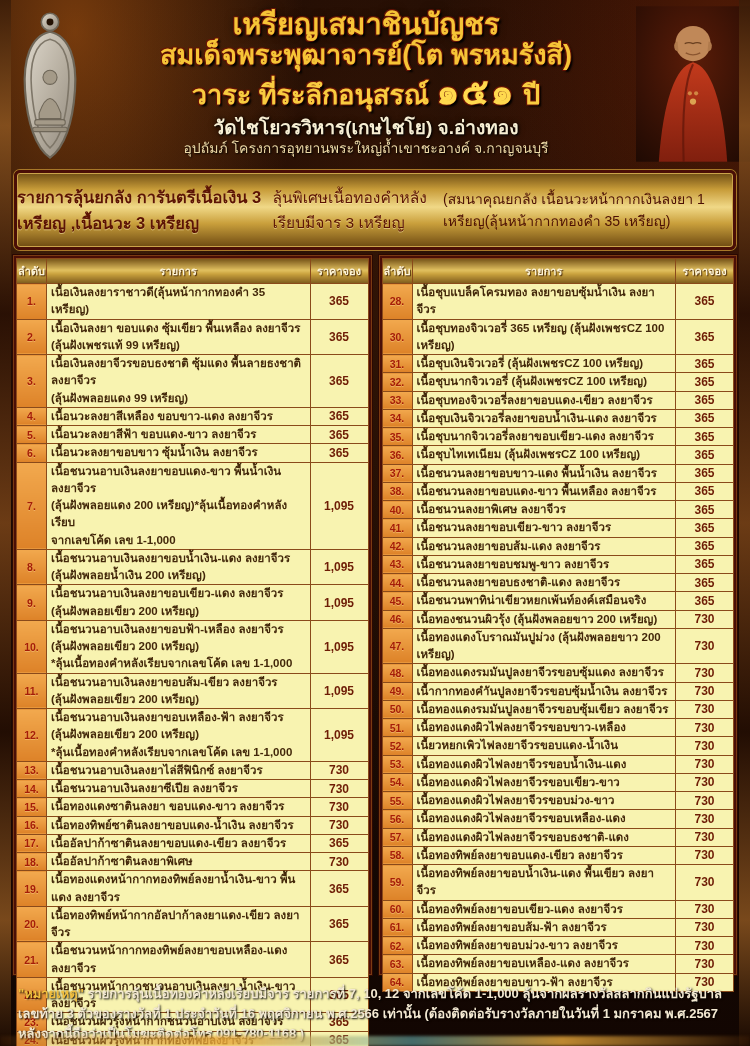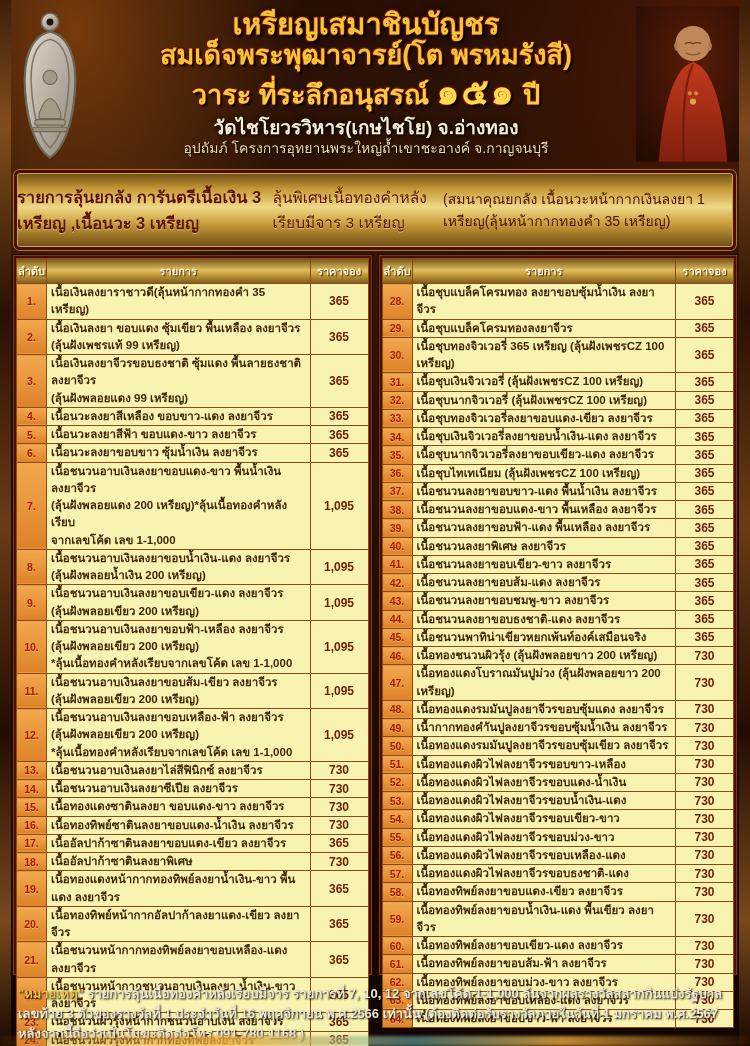--- a/index.html
+++ b/index.html
@@ -308,25 +308,20 @@
             <th>ราคาจอง</th>
           </tr>
         </thead>
         <tbody id="tbody-right">
             <tr>
               <td class="no">28.</td>
               <td class="item">เนื้อชุบแบล็คโครมทอง ลงยาขอบซุ้มน้ำเงิน ลงยาจีวร</td>
               <td class="price">365</td>
             </tr>
             <tr>
-              <td class="no">29.</td>
-              <td class="item">เนื้อชุบแบล็คโครมทองลงยาจีวร</td>
-              <td class="price">365</td>
-            </tr>
-            <tr>
               <td class="no">30.</td>
               <td class="item">เนื้อชุบทองจิวเวอรี่ 365 เหรียญ (ลุ้นฝังเพชรCZ 100 เหรียญ)</td>
               <td class="price">365</td>
             </tr>
             <tr>
               <td class="no">31.</td>
               <td class="item">เนื้อชุบเงินจิวเวอรี่ (ลุ้นฝังเพชรCZ 100 เหรียญ)</td>
               <td class="price">365</td>
             </tr>
             <tr>
@@ -358,25 +353,20 @@
               <td class="no">37.</td>
               <td class="item">เนื้อชนวนลงยาขอบขาว-แดง พื้นน้ำเงิน ลงยาจีวร</td>
               <td class="price">365</td>
             </tr>
             <tr>
               <td class="no">38.</td>
               <td class="item">เนื้อชนวนลงยาขอบแดง-ขาว พื้นเหลือง ลงยาจีวร</td>
               <td class="price">365</td>
             </tr>
             <tr>
-              <td class="no">39.</td>
-              <td class="item">เนื้อชนวนลงยาขอบฟ้า-แดง พื้นเหลือง ลงยาจีวร</td>
-              <td class="price">365</td>
-            </tr>
-            <tr>
               <td class="no">40.</td>
               <td class="item">เนื้อชนวนลงยาพิเศษ ลงยาจีวร</td>
               <td class="price">365</td>
             </tr>
             <tr>
               <td class="no">41.</td>
               <td class="item">เนื้อชนวนลงยาขอบเขียว-ขาว ลงยาจีวร</td>
               <td class="price">365</td>
             </tr>
             <tr>
@@ -424,21 +414,21 @@
               <td class="item">เนื้อทองแดงรมมันปูลงยาจีวรขอบซุ้มเขียว ลงยาจีวร</td>
               <td class="price">730</td>
             </tr>
             <tr>
               <td class="no">51.</td>
               <td class="item">เนื้อทองแดงผิวไฟลงยาจีวรขอบขาว-เหลือง</td>
               <td class="price">730</td>
             </tr>
             <tr>
               <td class="no">52.</td>
-              <td class="item">เนื้อทองแดงผิวไฟลงยาจีวรขอบแดง-น้ำเงิน</td>
+              <td class="item">เนื้ยวหยกเพิวไฟลงยาจีวรขอบแดง-น้ำเงิน</td>
               <td class="price">730</td>
             </tr>
             <tr>
               <td class="no">53.</td>
               <td class="item">เนื้อทองแดงผิวไฟลงยาจีวรขอบน้ำเงิน-แดง</td>
               <td class="price">730</td>
             </tr>
             <tr>
               <td class="no">54.</td>
               <td class="item">เนื้อทองแดงผิวไฟลงยาจีวรขอบเขียว-ขาว</td>

